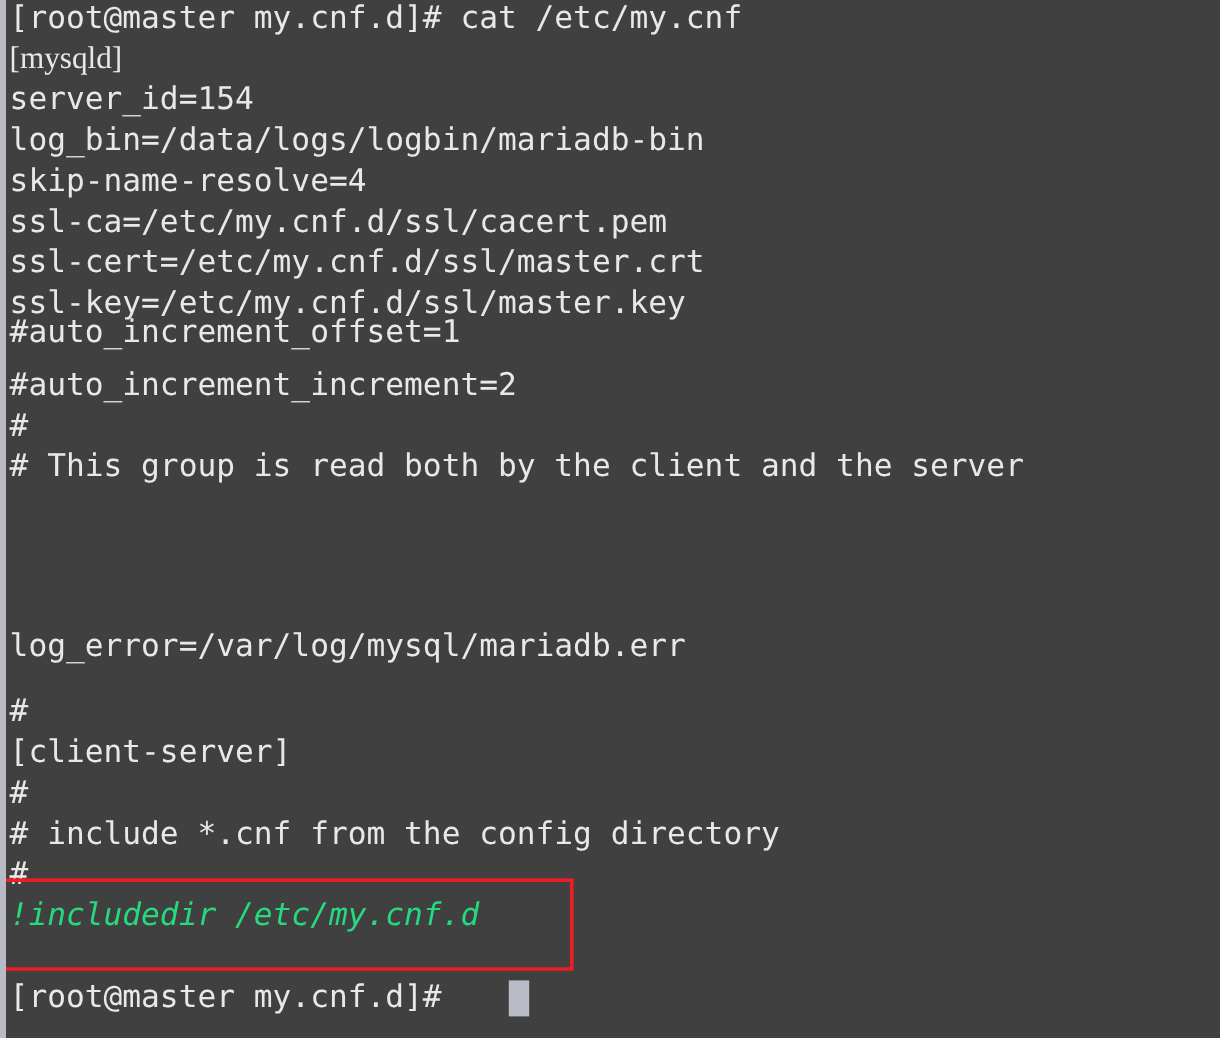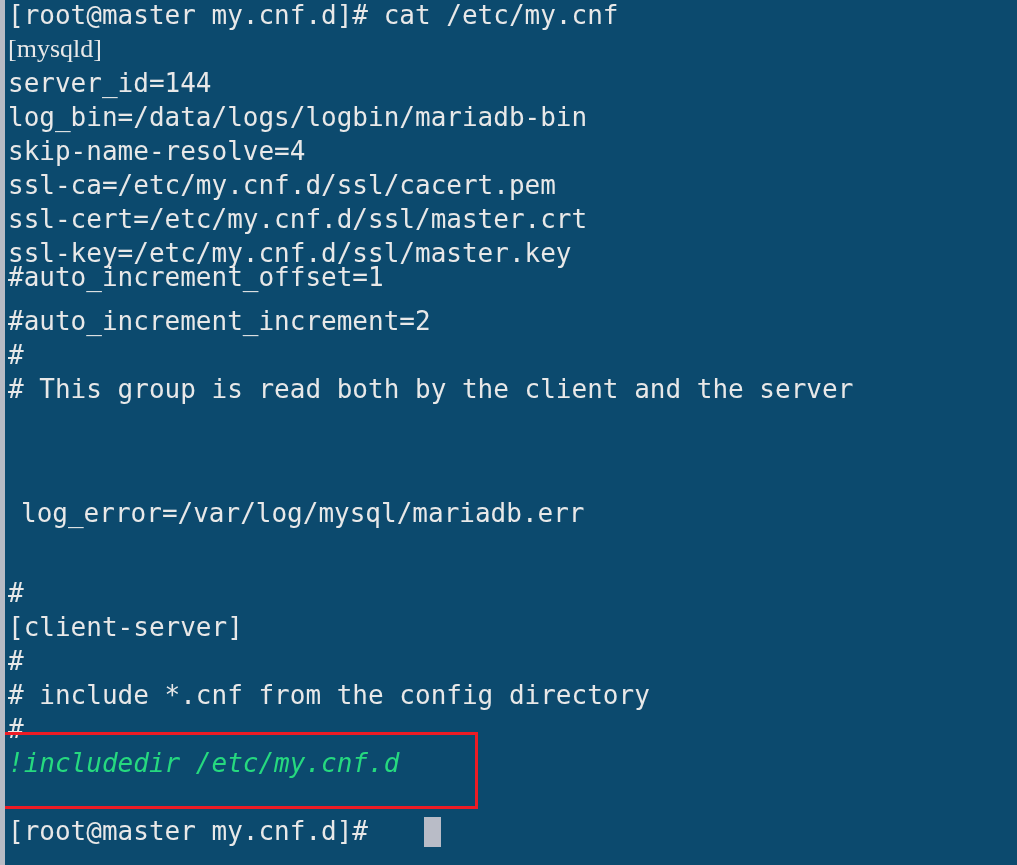--- a/index.html
+++ b/index.html
@@ -12,21 +12,21 @@
     width: 1017px;
     height: 865px;
     overflow: hidden;
     font-family: "DejaVu Sans Mono", "Liberation Mono", monospace;
   }
 
   #terminal {
     position: relative;
     width: 1017px;
     height: 865px;
-    background: #0c4a6e;
+    background: #404040;
     overflow: hidden;
   }
 
   
   #scroll-gutter {
     position: absolute;
     left: 0;
     top: 0;
     width: 5px;
     height: 865px;
@@ -99,32 +99,32 @@
 
 <div id="terminal">
 
   <div id="scroll-gutter">
     <div id="scroll-thumb"></div>
   </div>
 
   <div id="screen">
       <div class="line" style="top: -2px;">[root@master my.cnf.d]# cat /etc/my.cnf</div>
       <div class="line" style="top: 32px; font-family: Liberation Serif, serif;">[mysqld]</div>
-      <div class="line" style="top: 66px;">server_id=144</div>
+      <div class="line" style="top: 66px;">server_id=154</div>
       <div class="line" style="top: 100px;">log_bin=/data/logs/logbin/mariadb-bin</div>
       <div class="line" style="top: 134px;">skip-name-resolve=4</div>
       <div class="line" style="top: 168px; text-align: center;">ssl-ca=/etc/my.cnf.d/ssl/cacert.pem</div>
       <div class="line" style="top: 202px;">ssl-cert=/etc/my.cnf.d/ssl/master.crt</div>
       <div class="line" style="top: 236px;">ssl-key=/etc/my.cnf.d/ssl/master.key</div>
       <div class="line" style="top: 260px;">#auto_increment_offset=1</div>
       <div class="line" style="top: 304px;">#auto_increment_increment=2</div>
       <div class="line" style="top: 338px;">#</div>
       <div class="line" style="top: 372px;"># This group is read both by the client and the server</div>
       <div class="line blank" style="top: 440px;"></div>
-      <div class="line" style="top: 496px; margin-left: 13px;">log_error=/var/log/mysql/mariadb.err</div>
+      <div class="line" style="top: 522px;">log_error=/var/log/mysql/mariadb.err</div>
       <div class="line blank" style="top: 542px;"></div>
       <div class="line" style="top: 576px;">#</div>
       <div class="line" style="top: 610px;">[client-server]</div>
       <div class="line" style="top: 644px;">#</div>
       <div class="line" style="top: 678px;"># include *.cnf from the config directory</div>
       <div class="line" style="top: 712px;">#</div>
       <div class="line green" style="top: 746px; font-style: italic;">!includedir /etc/my.cnf.d</div>
       <div class="line blank" style="top: 780px;"></div>
       <div class="line" style="top: 814px;">[root@master my.cnf.d]#</div>
     </div>

